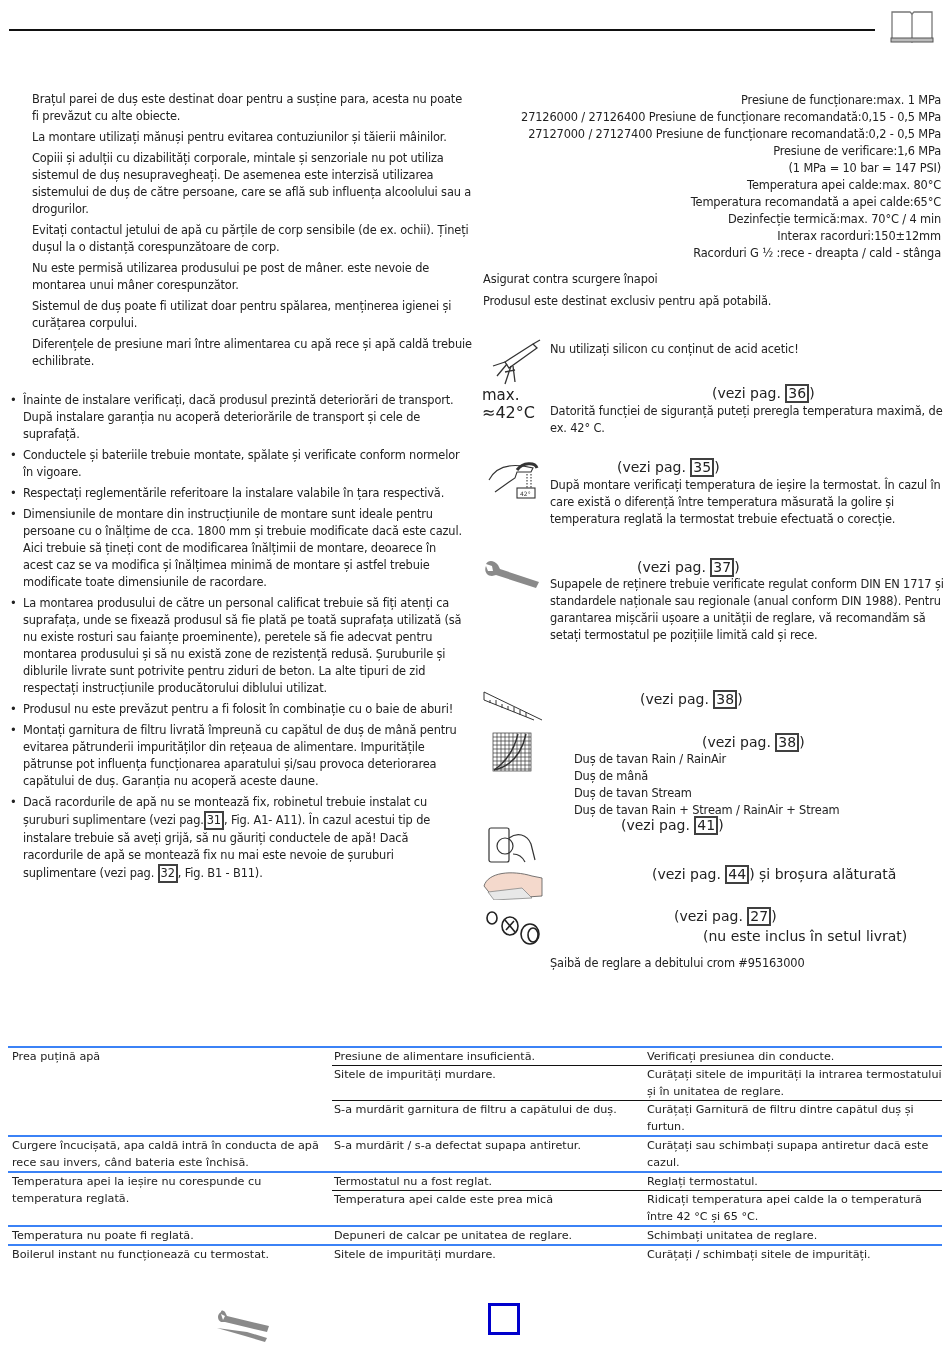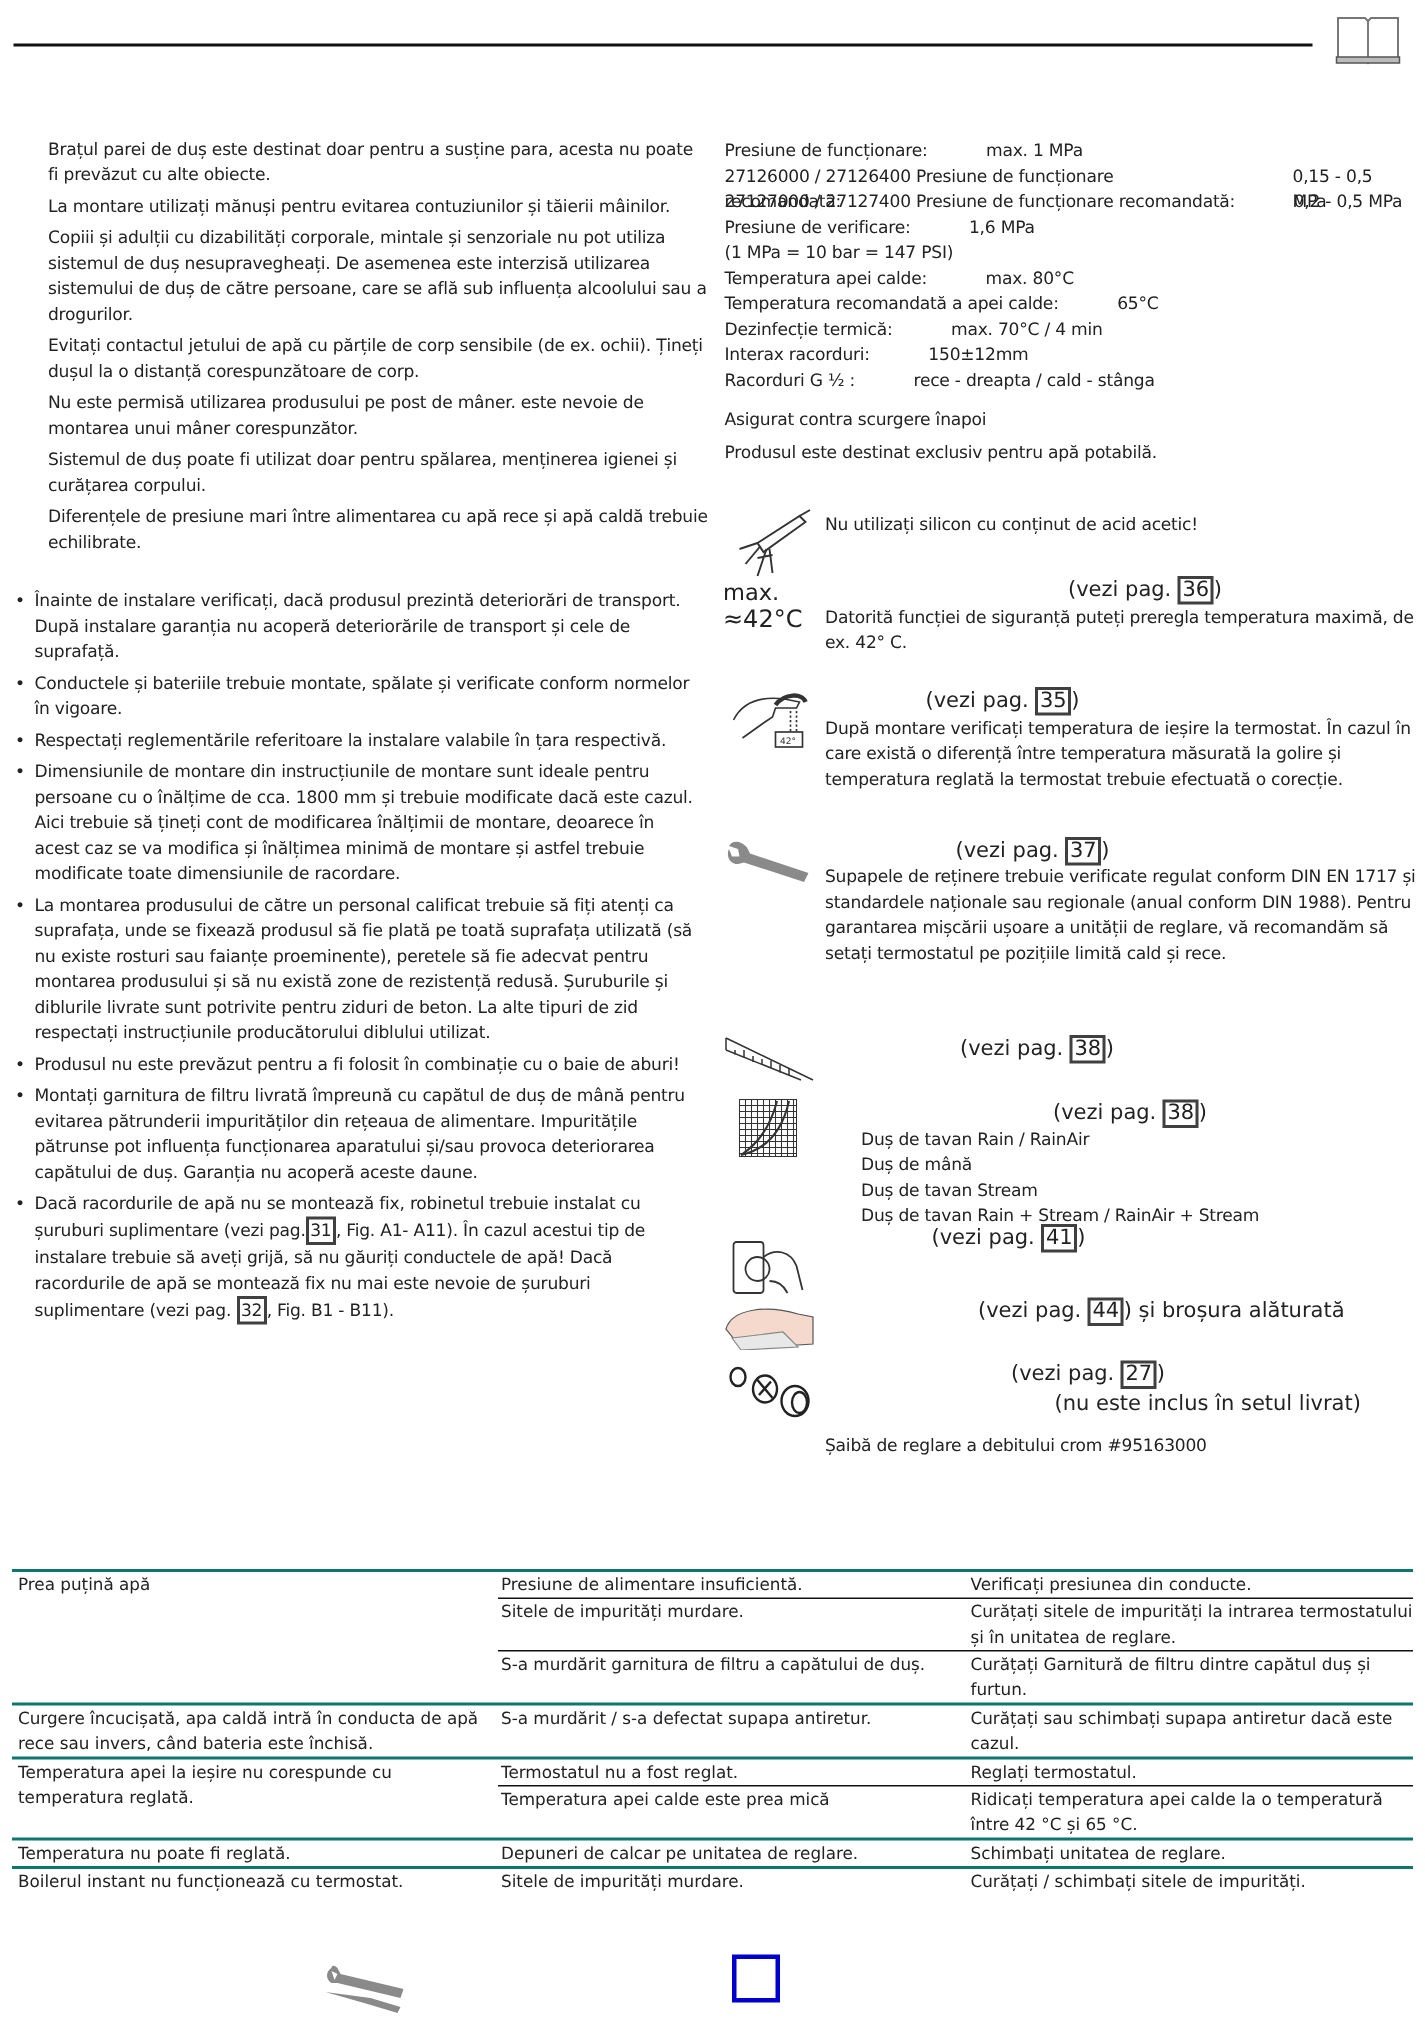--- a/index.html
+++ b/index.html
@@ -13,31 +13,31 @@
   .para { margin: 0 0 4px 0; }
   #safety { left: 32px; top: 91px; width: 440px; }
   #install { left: 8px; top: 392px; width: 460px; }
   #install ul { list-style: none; margin: 0; padding: 0; }
   #install li { position: relative; padding-left: 15px; margin-bottom: 4px; }
   #install li::before { content: "•"; position: absolute; left: 2px; top: 0; }
 
   .box { display: inline-block; border: 2px solid #404040; padding: 0 1px; line-height: 15px; }
 
   #specs { left: 483px; top: 92px; width: 458px; }
-  .spec-row { display: flex; justify-content: flex-start; height: 17px; gap: 39px; }
+  .spec-row { display: flex; justify-content: flex-end; height: 17px; }
   .spec-note { margin-top: 9px; }
 
   .icon { position: absolute; }
   .ref { position: absolute; font-size: 14px; line-height: 18px; color: #222; }
   .sect-text { position: absolute; width: 395px; }
 
   .max42 { left: 482px; top: 386px; font-weight: normal; font-size: 15px; line-height: 18px; color: #222; }
 
   #trouble { left: 8px; top: 1046px; width: 934px; }
-  .tgroup { display: flex; border-top: 2px solid #0f766e; justify-content: flex-end; }
+  .tgroup { display: flex; border-top: 2px solid #3b82f6; justify-content: flex-end; }
   .tcol1 { width: 320px; padding-left: 4px; }
   .tcol23 { flex: 1; }
   .trow { display: flex; border-top: 1px solid #111; }
   .trow:first-child { border-top: none; }
   .tc2 { width: 311px; padding-left: 2px; }
   .tc3 { flex: 1; padding-left: 2px; }
   .trouble-cell { font-size: 11.2px; line-height: 17px; }
 
   .bottom-box { left: 488px; top: 1303px; width: 26px; height: 26px; border: 3px solid #0000cc; }
 </style>

